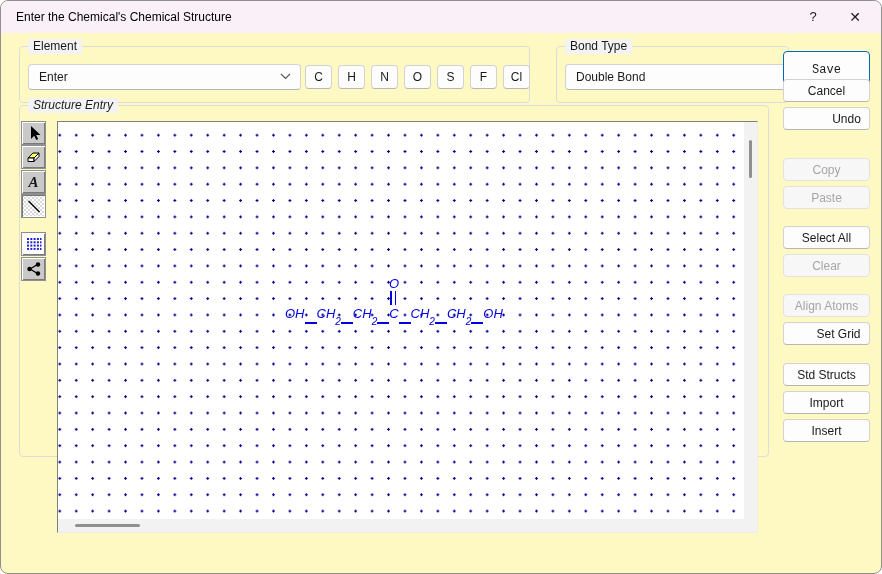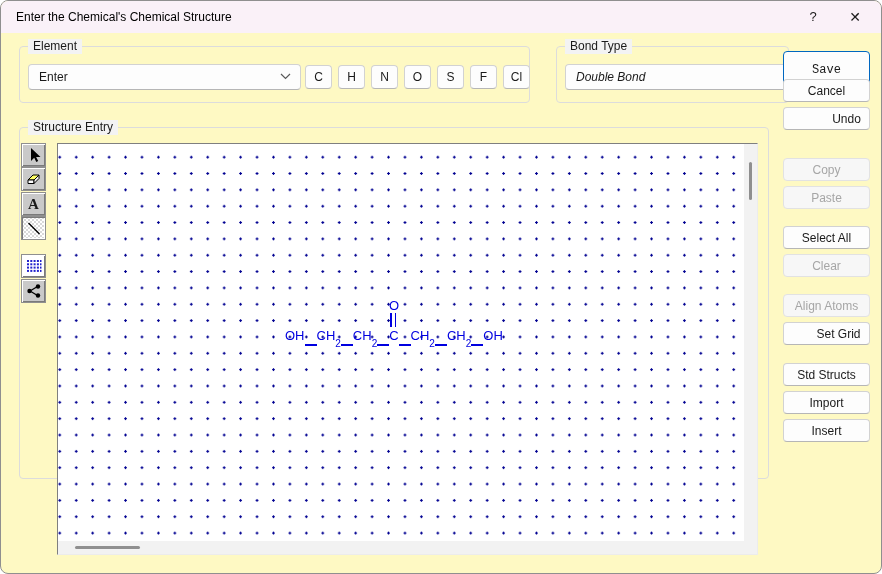--- a/index.html
+++ b/index.html
@@ -15,28 +15,28 @@
   .tb-btn{position:absolute;top:0;height:32px;width:40px;text-align:center;line-height:32px;
     font-size:13px;color:#1a1a1a;cursor:default;}
   .help{right:48px;}
   .close{right:6px;font-size:14px;}
   
   .group{position:absolute;border:1px solid #dcdcdc;border-radius:4px;}
   .group-label{position:absolute;top:-8px;left:8px;background:#f3f3f3;padding:0 5px;
     font-size:12px;line-height:15px;color:#1a1a1a;}
   .g-element{left:18px;top:45px;width:511px;height:57px;}
   .g-bond{left:535px;top:45px;width:233px;height:57px;margin-left:20px;}
-  .g-structure{left:18px;top:126px;width:750px;height:352px;}
+  .g-structure{left:18px;top:104px;width:750px;height:352px;font-style:italic;}
   
   .combo{position:absolute;height:26px;background:#fdfdfd;border:1px solid #d2d2d2;
     border-bottom-color:#b6b6b6;border-radius:4px;font-size:12px;line-height:24px;
     padding-left:10px;cursor:default;}
   .combo .chev{position:absolute;right:9px;top:8px;}
   .co-element{left:8px;top:17px;width:273px;}
-  .co-bond{left:8px;top:17px;width:254px;font-style:italic;}
+  .co-bond{left:8px;top:17px;width:254px;}
   
   .elem-row{position:absolute;left:285px;top:18px;display:flex;gap:6px;}
   .elem-btn{min-width:27px;height:24px;padding:0 5px;background:#fdfdfd;border:1px solid #d2d2d2;
     border-bottom-color:#b6b6b6;border-radius:4px;font-size:12px;display:flex;
     align-items:center;justify-content:center;cursor:default;}
   
   .btn{position:absolute;left:782px;width:87px;height:23px;background:#fdfdfd;
     border:1px solid #d2d2d2;border-bottom-color:#b6b6b6;border-radius:4px;
     font-size:12px;display:flex;align-items:center;justify-content:center;cursor:default;}
   .btn.primary{height:38px;border:1.5px solid #0067c0;font-family:Liberation Mono, monospace;}

